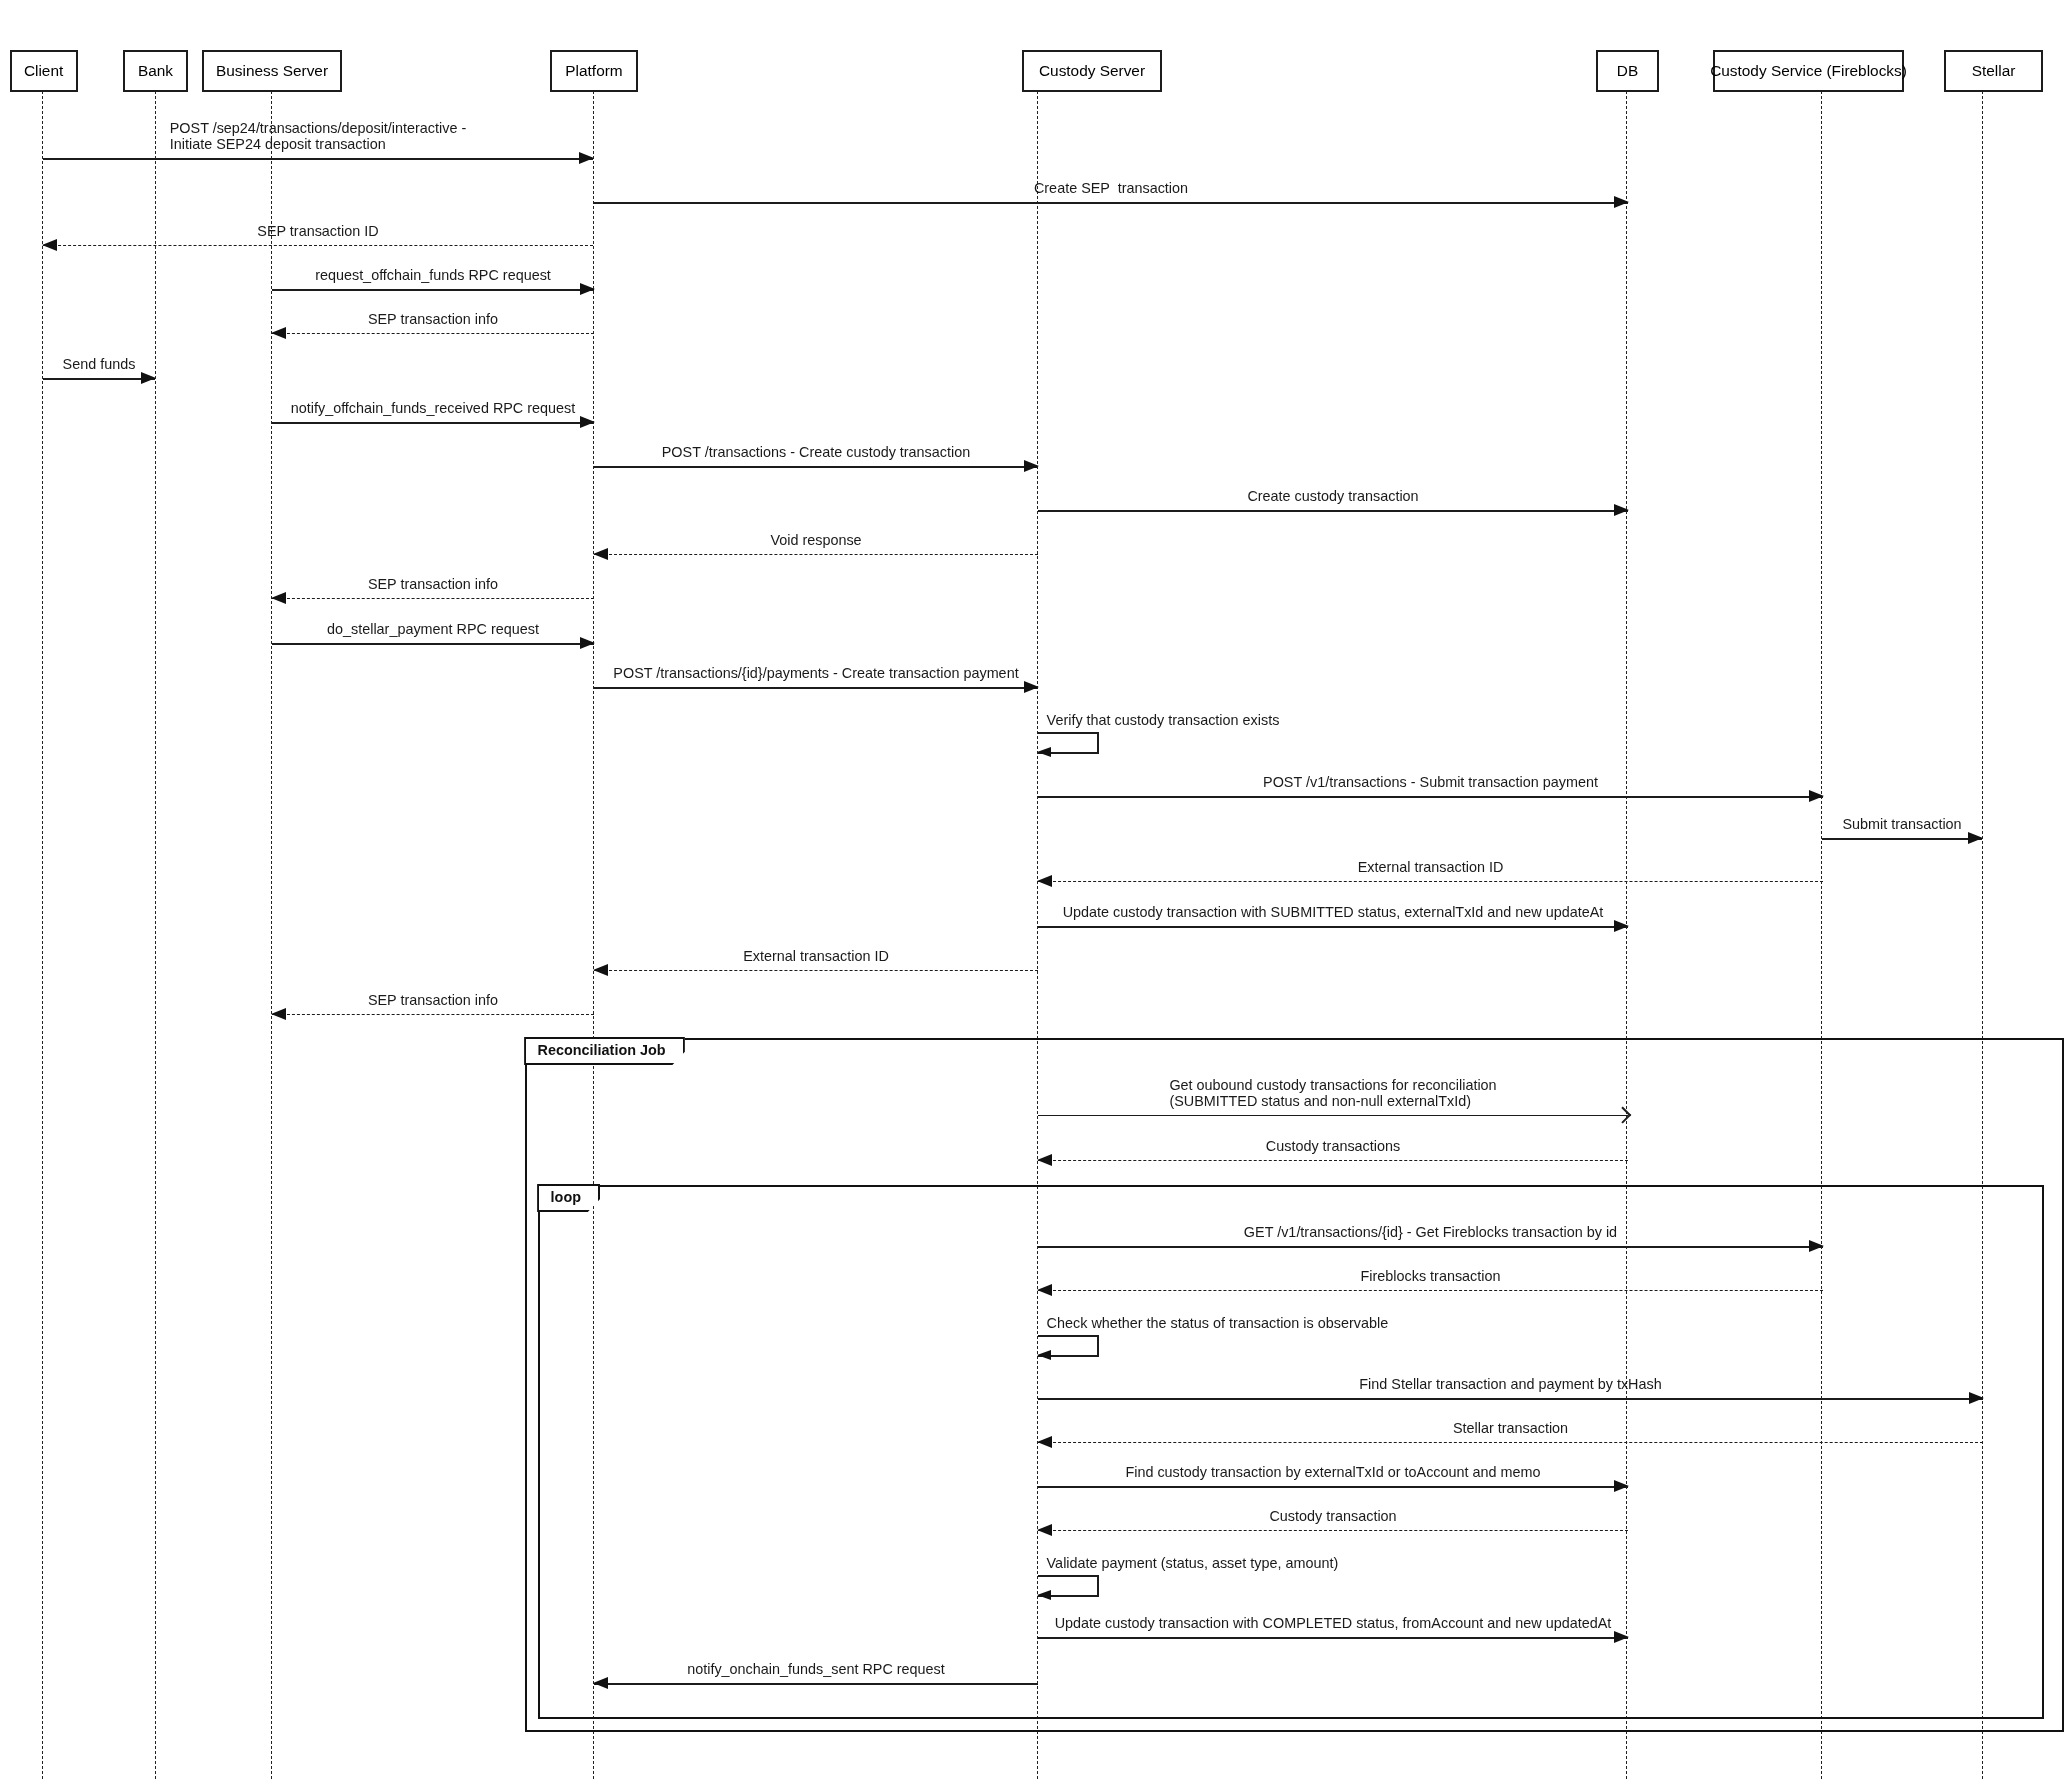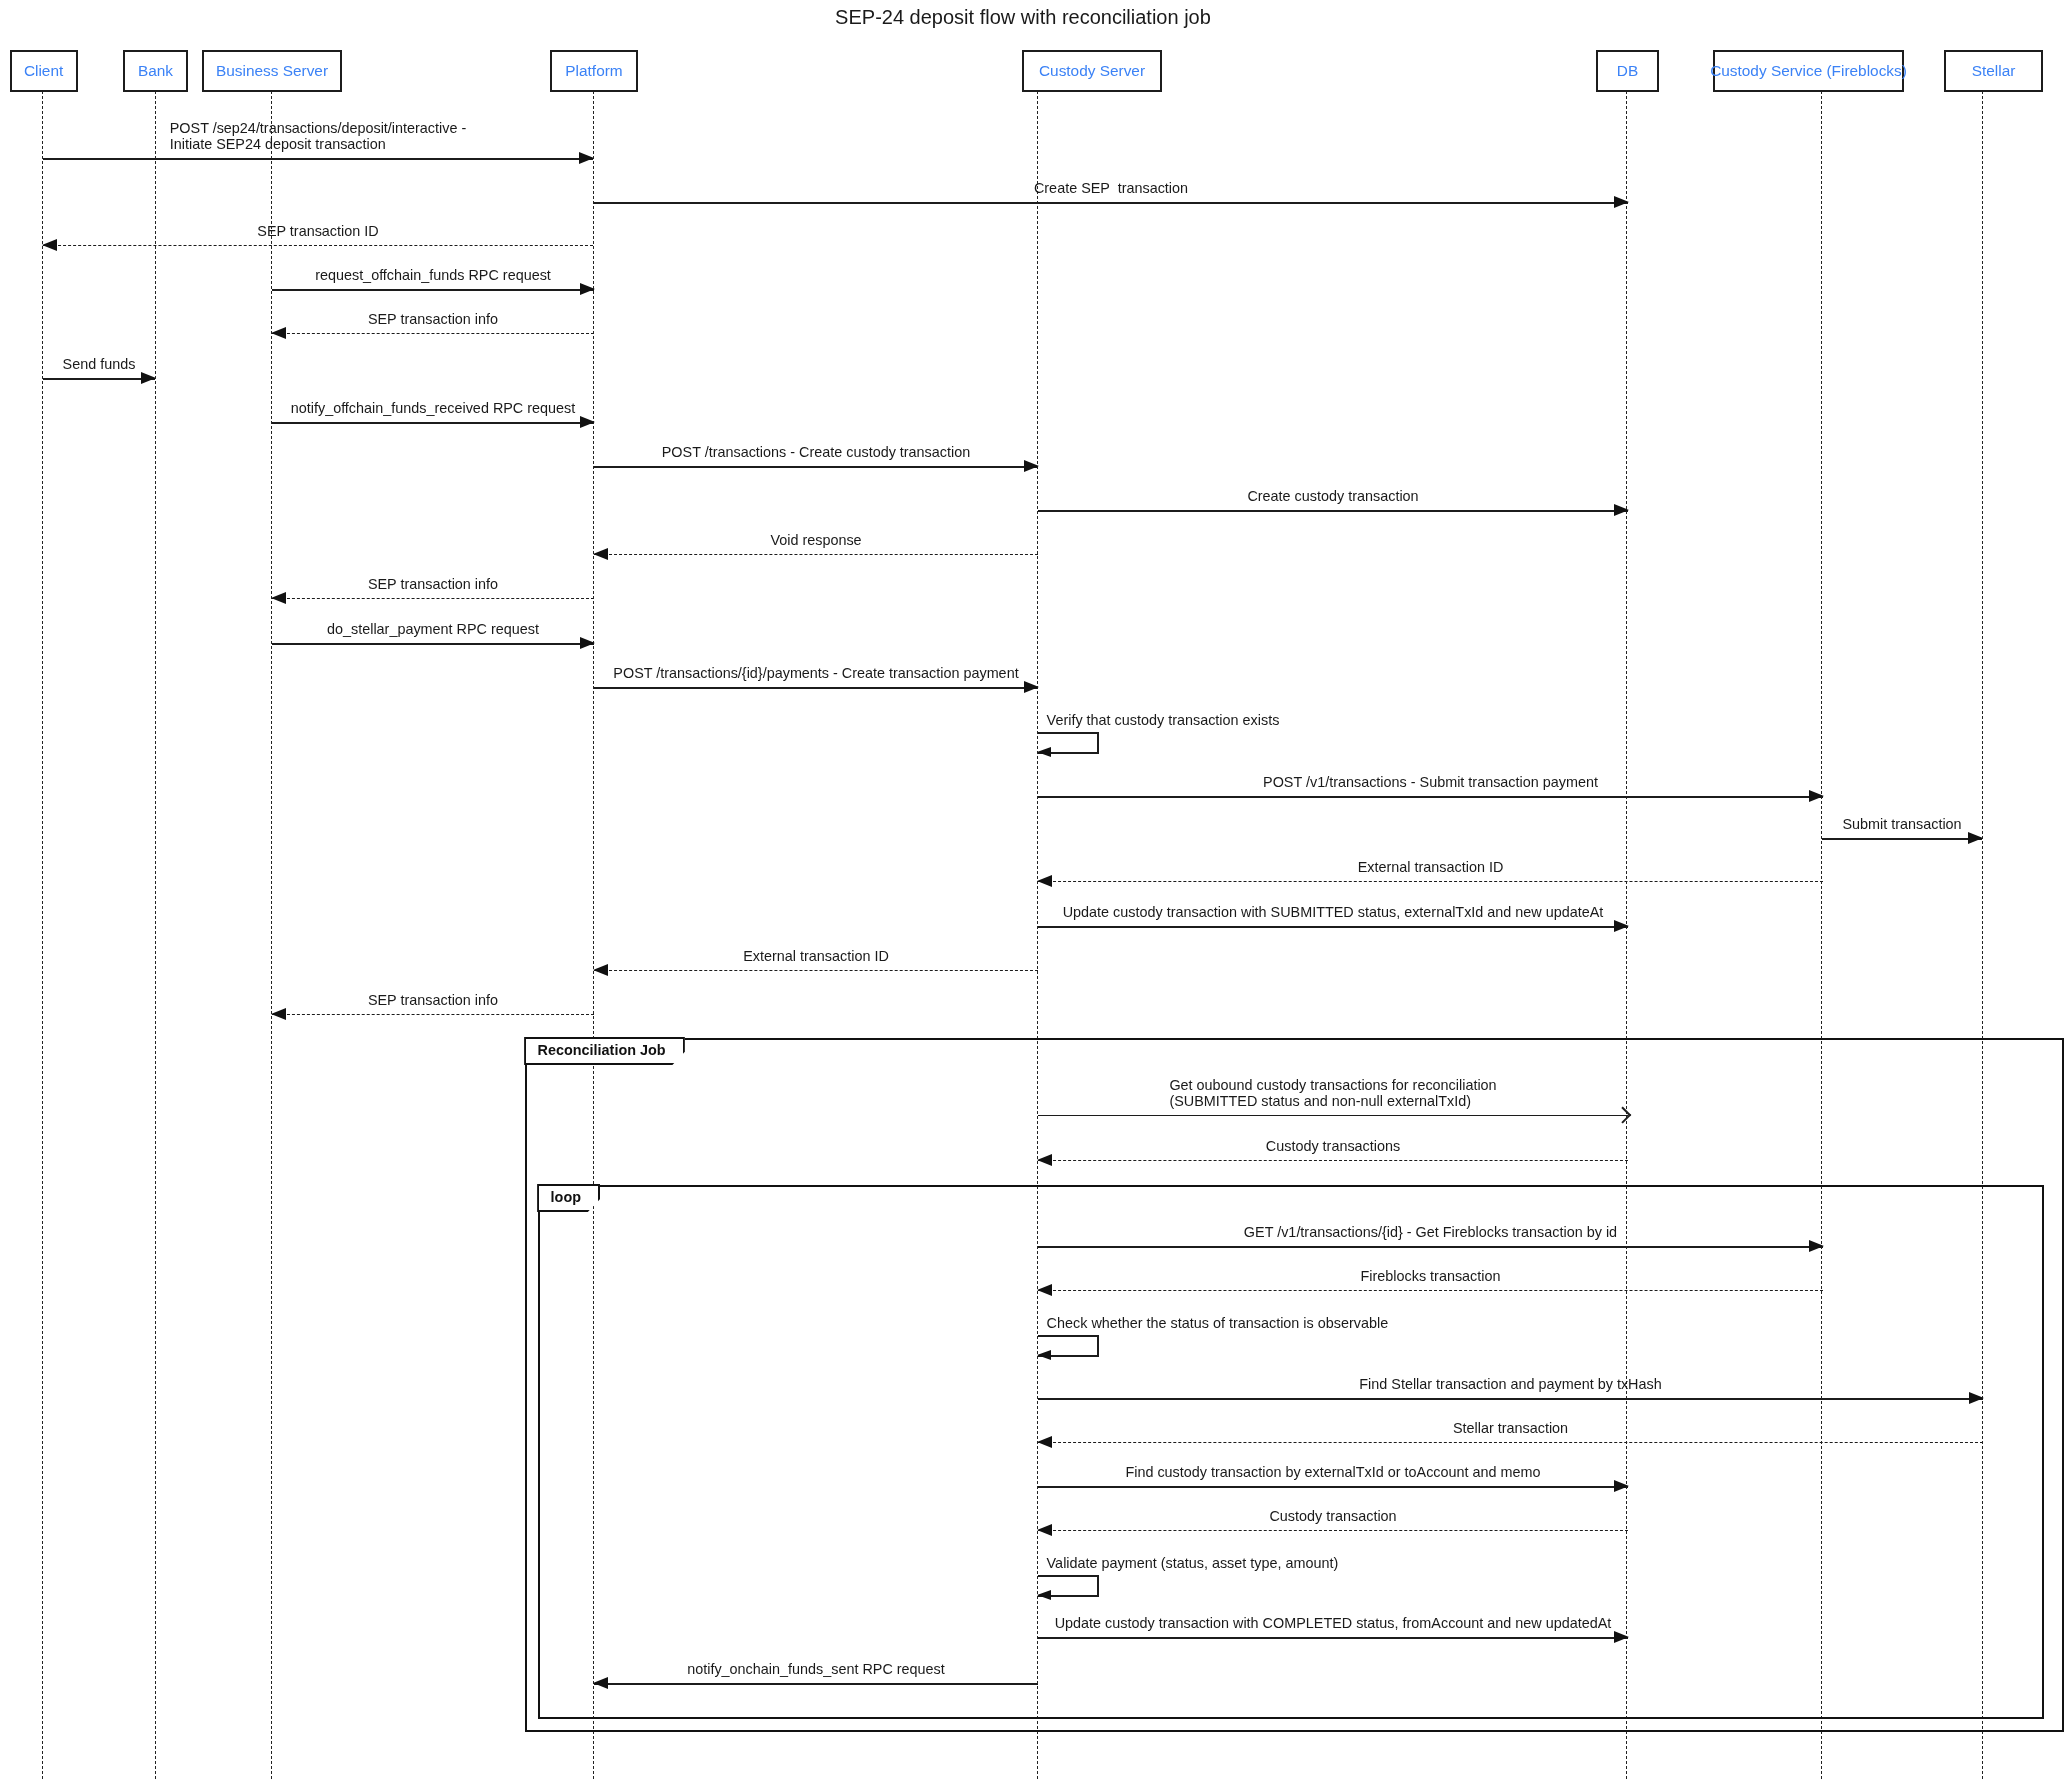--- a/index.html
+++ b/index.html
@@ -18,21 +18,21 @@
 
   .lifeline {
     position: absolute; top: 91px; height: 1688px; width: 0;
     border-left: 1.9px dashed #222;
   }
 
   .actor {
     position: absolute; top: 50px; height: 42px;
     background: #fff; border: 2.9px solid #1c1c1c;
     display: flex; align-items: center; justify-content: center;
-    font-size: 15.4px; color: #3b82f6; white-space: pre; z-index: 5;
+    font-size: 15.4px; color: #000000; white-space: pre; z-index: 5;
   }
 
   .msg { position: absolute; height: 0; }
   .msg .lbl {
     position: absolute; left: 0; right: 0; bottom: 6.7px;
     text-align: center; font-size: 14.4px; line-height: 16.3px;
     color: #1a1a1a; white-space: pre;
   }
   .msg .lbl .block { display: inline-block; text-align: left; }
   .msg .lbl .block span { display: block; white-space: pre; }
@@ -81,21 +81,20 @@
     font-size: 14.4px; font-weight: bold; color: #111;
     display: flex; align-items: center; justify-content: flex-start;
     padding: 0 17.3px 1.9px 11.5px; white-space: pre;
   }
 </style>
 </head>
 <body>
 
 <div class="diagram">
 
-  <div class="title">SEP-24 deposit flow with reconciliation job</div>
 
   <div class="lifeline" style="left:42px;"></div>
   <div class="lifeline" style="left:155px;"></div>
   <div class="lifeline" style="left:271px;"></div>
   <div class="lifeline" style="left:593px;"></div>
   <div class="lifeline" style="left:1037px;"></div>
   <div class="lifeline" style="left:1626px;"></div>
   <div class="lifeline" style="left:1821px;"></div>
   <div class="lifeline" style="left:1982px;"></div>
 

